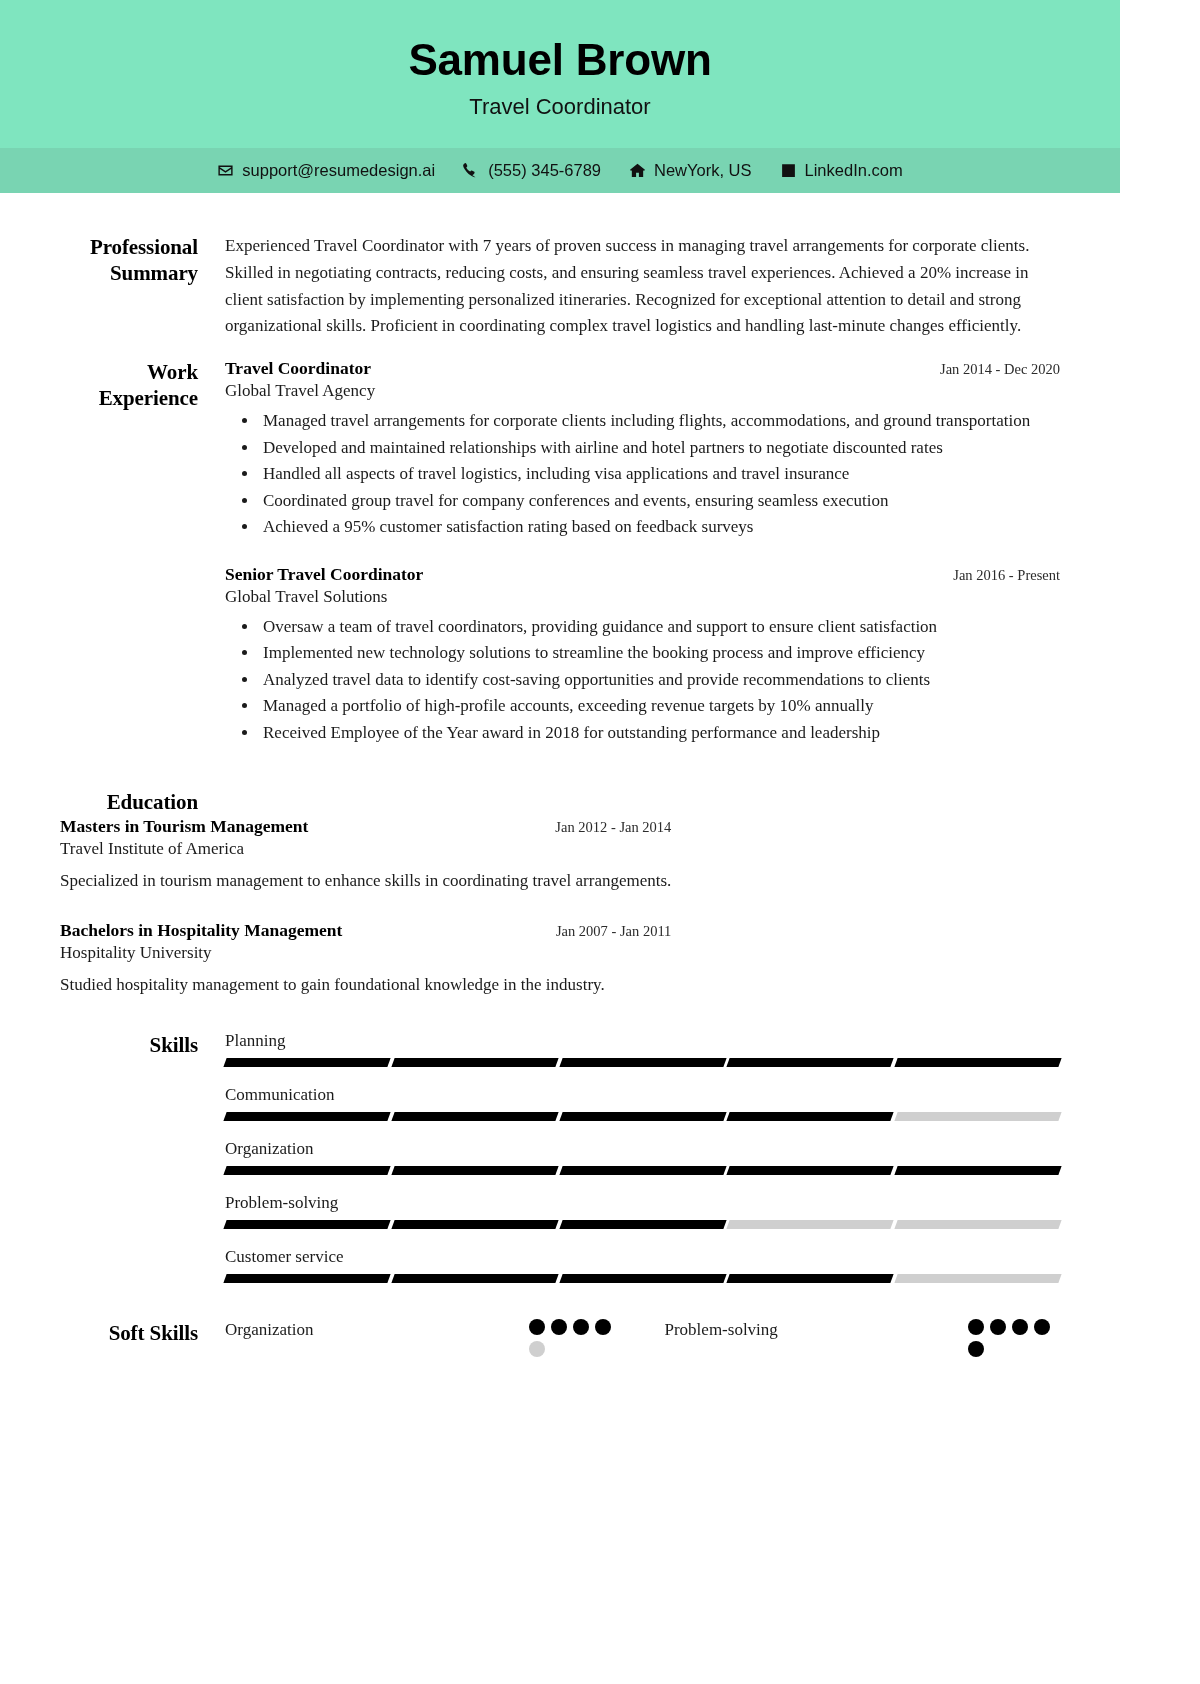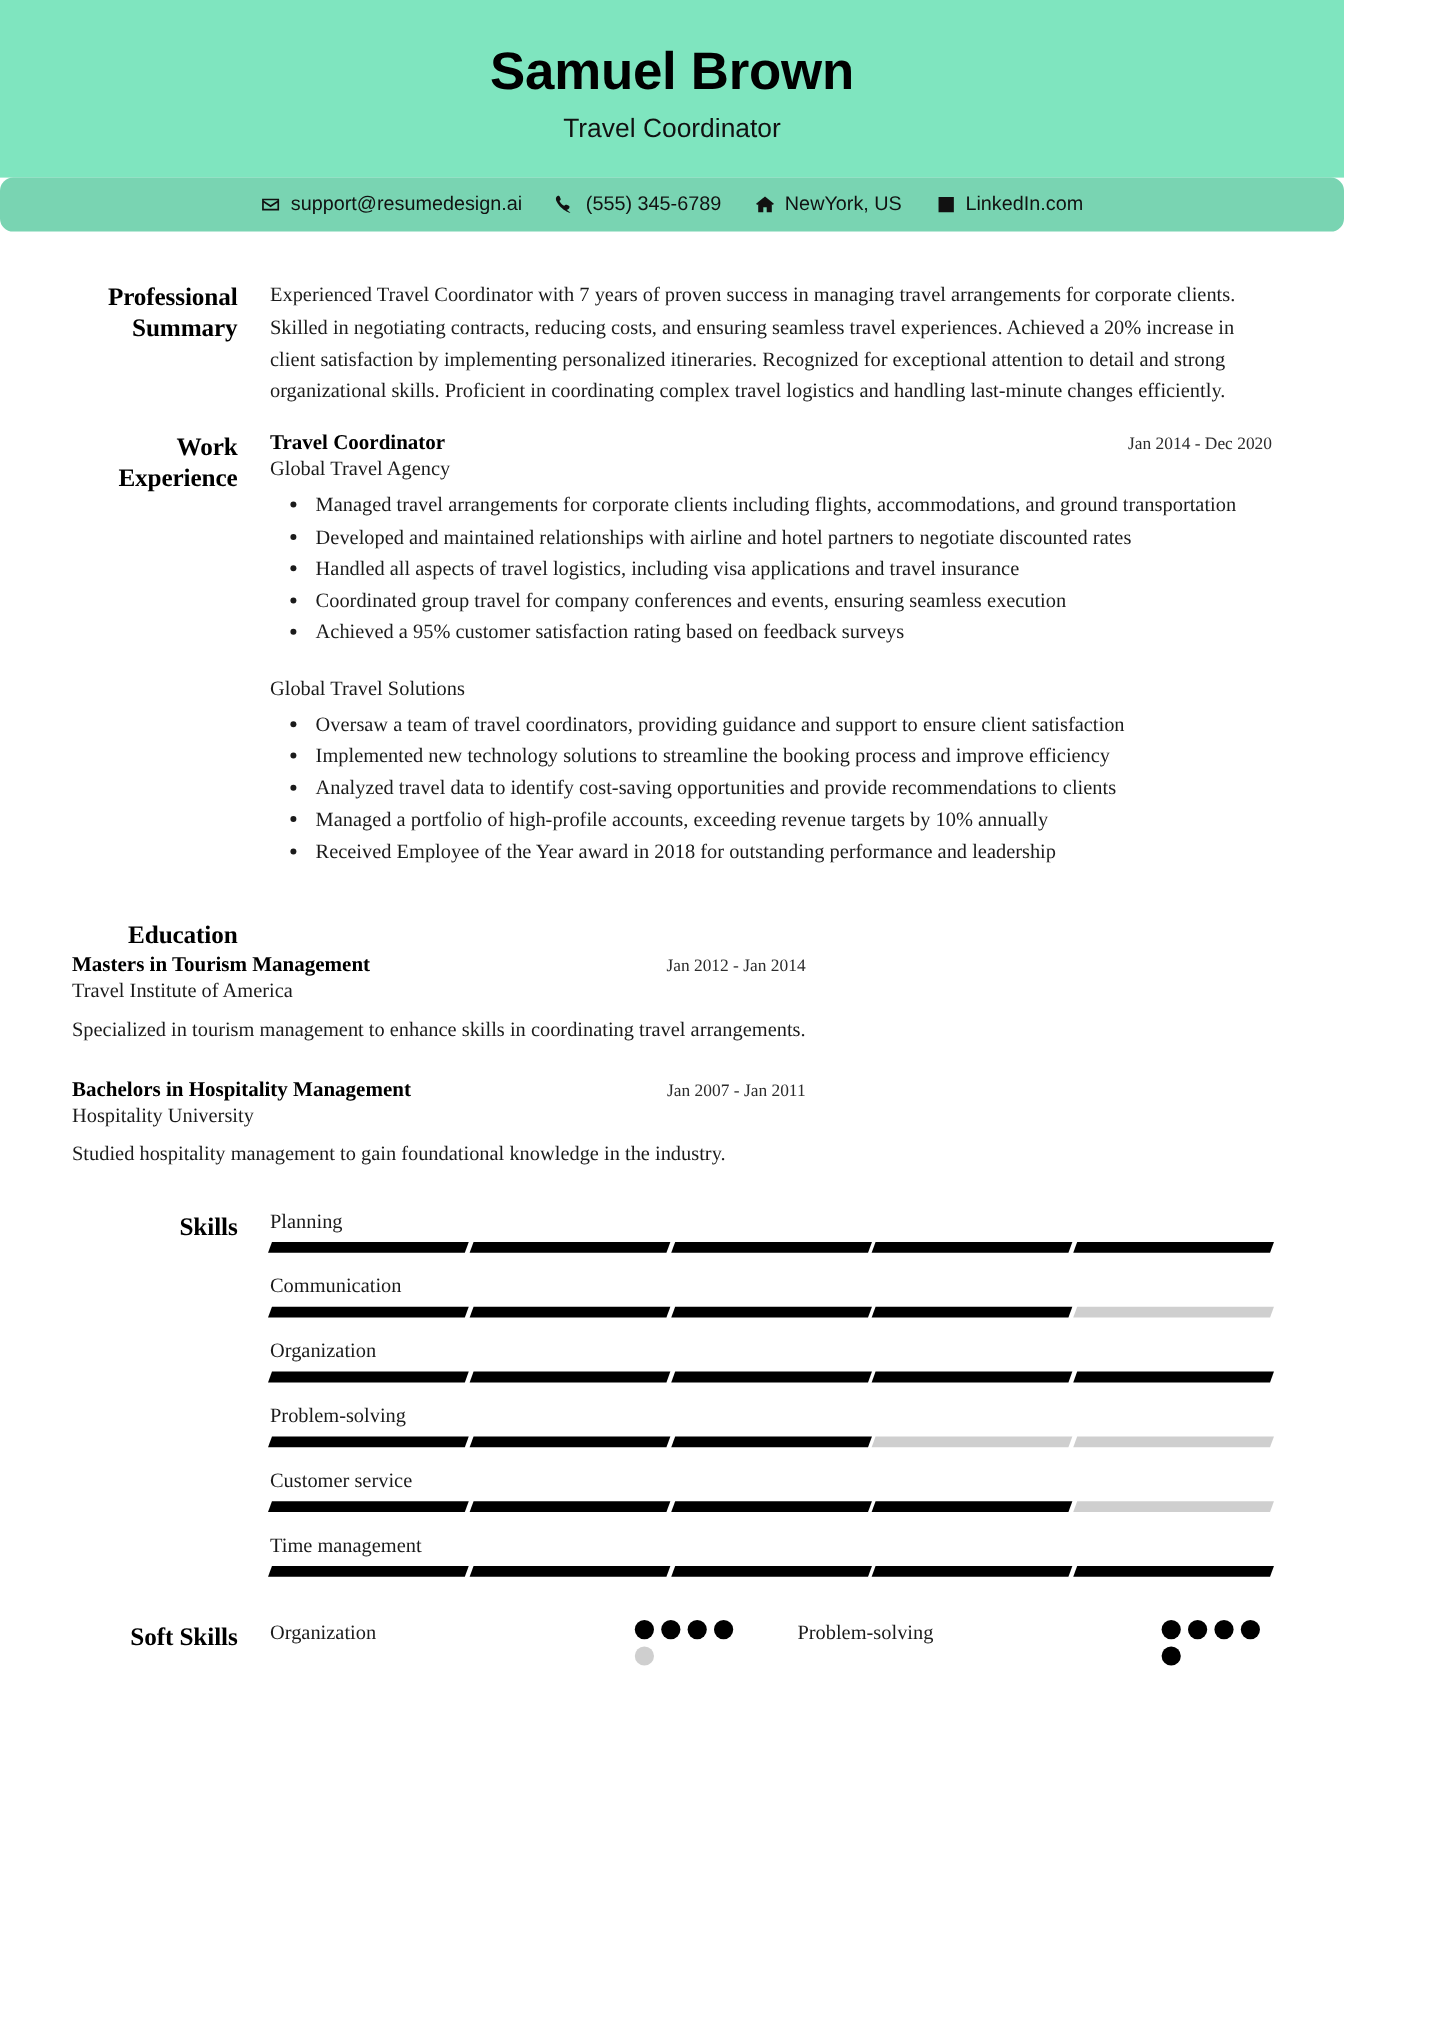--- a/index.html
+++ b/index.html
@@ -44,21 +44,20 @@
 
   
   .contact-bar {
     background: #79d4b2;
     padding: 13px 40px;
     display: flex;
     justify-content: center;
     align-items: center;
     gap: 28px;
     flex-wrap: wrap;
-    border-radius: 11px;
   }
   .contact-item {
     display: flex;
     align-items: center;
     gap: 8px;
     font-size: 16.5px;
     color: #111111;
     white-space: nowrap;
   }
   .contact-item .ico {
@@ -290,20 +289,24 @@
           <ul class="bullets">
             <li>Managed travel arrangements for corporate clients including flights, accommodations, and ground transportation</li>
             <li>Developed and maintained relationships with airline and hotel partners to negotiate discounted rates</li>
             <li>Handled all aspects of travel logistics, including visa applications and travel insurance</li>
             <li>Coordinated group travel for company conferences and events, ensuring seamless execution</li>
             <li>Achieved a 95% customer satisfaction rating based on feedback surveys</li>
           </ul>
         </div>
 
         <div class="entry" style="margin-top:24px;">
+          <div class="entry-head">
+            <div class="entry-role">Senior Travel Coordinator</div>
+            <div class="entry-dates">Jan 2016 - Present</div>
+          </div>
           <div class="entry-org">Global Travel Solutions</div>
           <ul class="bullets">
             <li>Oversaw a team of travel coordinators, providing guidance and support to ensure client satisfaction</li>
             <li>Implemented new technology solutions to streamline the booking process and improve efficiency</li>
             <li>Analyzed travel data to identify cost-saving opportunities and provide recommendations to clients</li>
             <li>Managed a portfolio of high-profile accounts, exceeding revenue targets by 10% annually</li>
             <li>Received Employee of the Year award in 2018 for outstanding performance and leadership</li>
           </ul>
         </div>
 
@@ -382,30 +385,20 @@
             <div class="skill">
               <div class="skill-name">Customer service</div>
               <div class="skill-bar">
                 <span class="seg"></span>
                 <span class="seg"></span>
                 <span class="seg"></span>
                 <span class="seg"></span>
                 <span class="seg off"></span>
               </div>
             </div>
-            <div class="skill">
-              <div class="skill-name">Time management</div>
-              <div class="skill-bar">
-                <span class="seg"></span>
-                <span class="seg"></span>
-                <span class="seg"></span>
-                <span class="seg"></span>
-                <span class="seg"></span>
-              </div>
-            </div>
           </div>
       </div>
     </div>
 
     <div class="section section-soft">
       <div class="section-label">Soft Skills</div>
       <div class="section-body">
         <div class="soft-grid" id="soft-grid">
             <div class="soft">
               <div class="soft-name">Organization</div>

